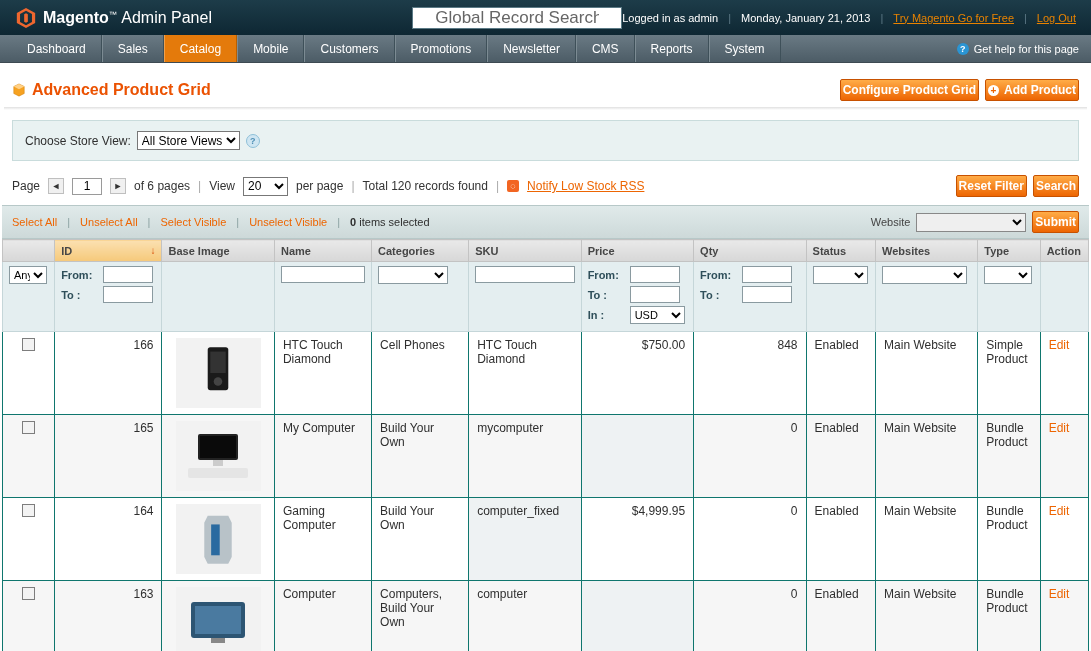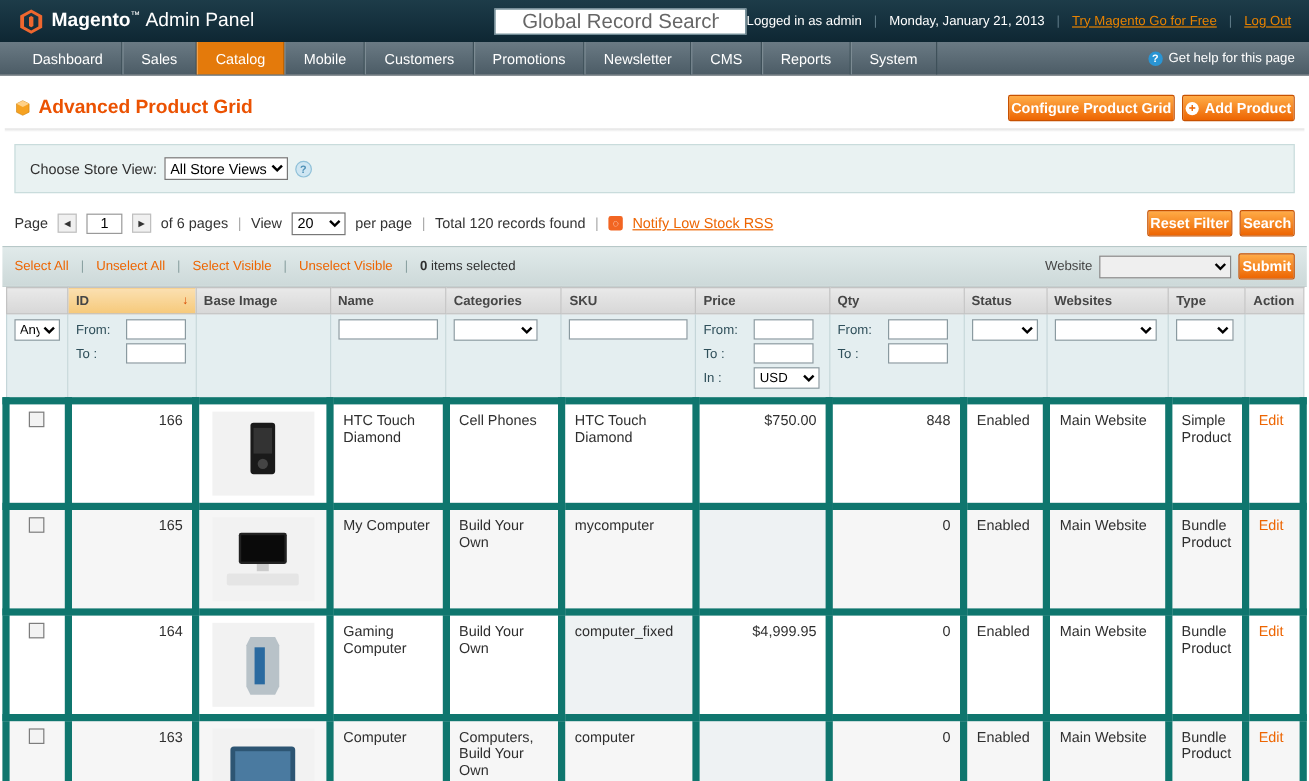--- a/index.html
+++ b/index.html
@@ -52,25 +52,25 @@
     .massaction .right { margin-left:auto; display:flex; align-items:center; gap:6px; color:#444;}
     .massaction .actions-select { width:110px; height:19px; border:1px solid #888;}
 
     table.grid { border-collapse: collapse; width: 100%; }
     .grid th { background: linear-gradient(#e9e9e9,#d7d7d7); border:1px solid #c3c3c3; padding: 4px 6px; font-size:11px; font-weight:bold; color:#464646; text-align:left; height:22px; vertical-align:middle;}
     .grid th.sorted { background: linear-gradient(#fbe0b1,#f6c97a); }
     .sort-arrow { color:#d84a00; float:right; font-size:10px; }
     .grid tr.filter td { background:#e4eef0; border:1px solid #c5d6d9; padding:4px 6px; vertical-align:top; font-size:11px; color:#2f4f5a;}
     .filter-input { width: 100%; max-width:80px; height:17px; border:1px solid #8a9aa0; font-size:11px; padding:0 3px;}
     .filter-select { height:18px; border:1px solid #8a9aa0; font-size:11px; background:#fff;}
-    .filter-label { display:inline-block; width:38px; color:#2f4f5a; font-weight:normal;}
+    .filter-label { display:inline-block; width:38px; color:#2f4f5a; font-weight:bold;}
     .range-row { display:flex; align-items:center; gap:4px; margin-bottom:3px; }
     .range-row .filter-input { width:50px; }
 
-    .grid tr.data td { border:6px solid #0f766e; padding:6px 8px; font-size:12px; vertical-align:top; }
+    .grid tr.data td { border:1px solid #0f766e; padding:6px 8px; font-size:12px; vertical-align:top; }
     .grid tr.data:nth-child(odd) td { background:#fff; }
     .grid tr.data:nth-child(even) td { background:#f6f6f6; }
     .grid tr.data:nth-child(3) td:nth-child(6) { background:#eef2f3; } 
     .checkbox { width:13px; height:13px; border:1px solid #7d7d7d; background:#f3f3f3; display:inline-block;}
     .img-ph { width:85px; height:70px; background:#f2f2f2; display:flex; align-items:center; justify-content:center; margin:auto; }
     .img-ph svg { width: 70px; height: 60px; }
     .td-right { text-align:right; }
     .action-link { color:#ed6502; text-decoration:none; }
 
     .col-chk{width:24px;} .col-id{width:100px;} .col-img{width:110px;} .col-name{width:95px;}

